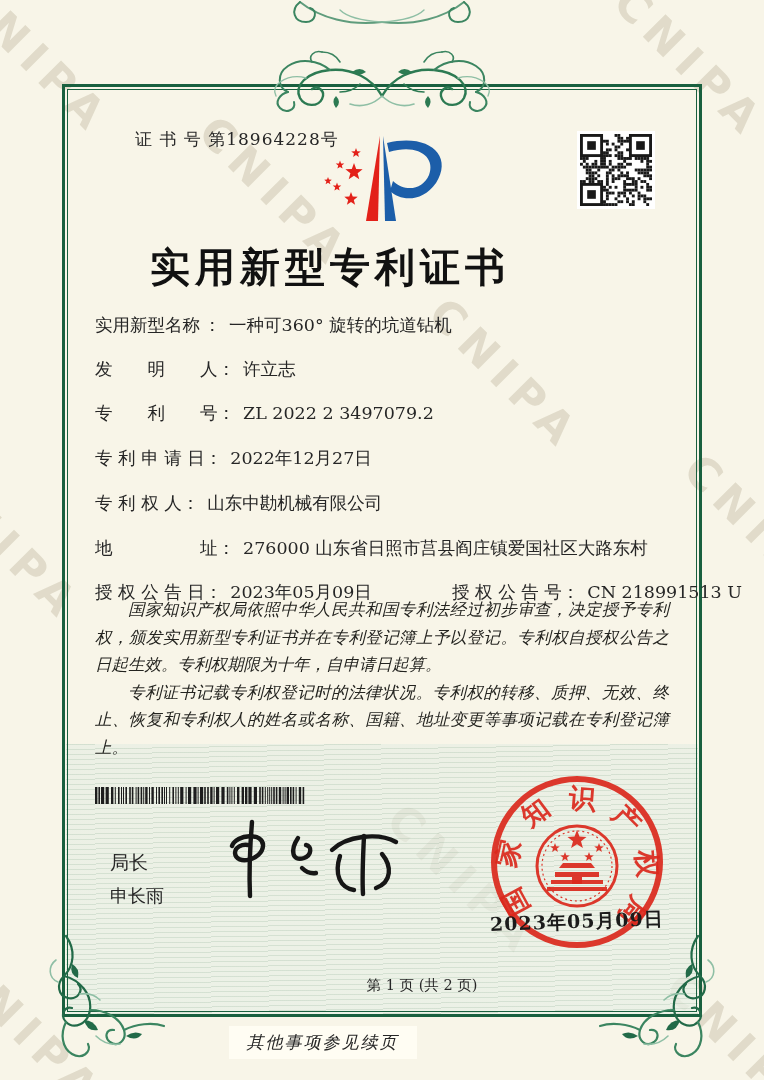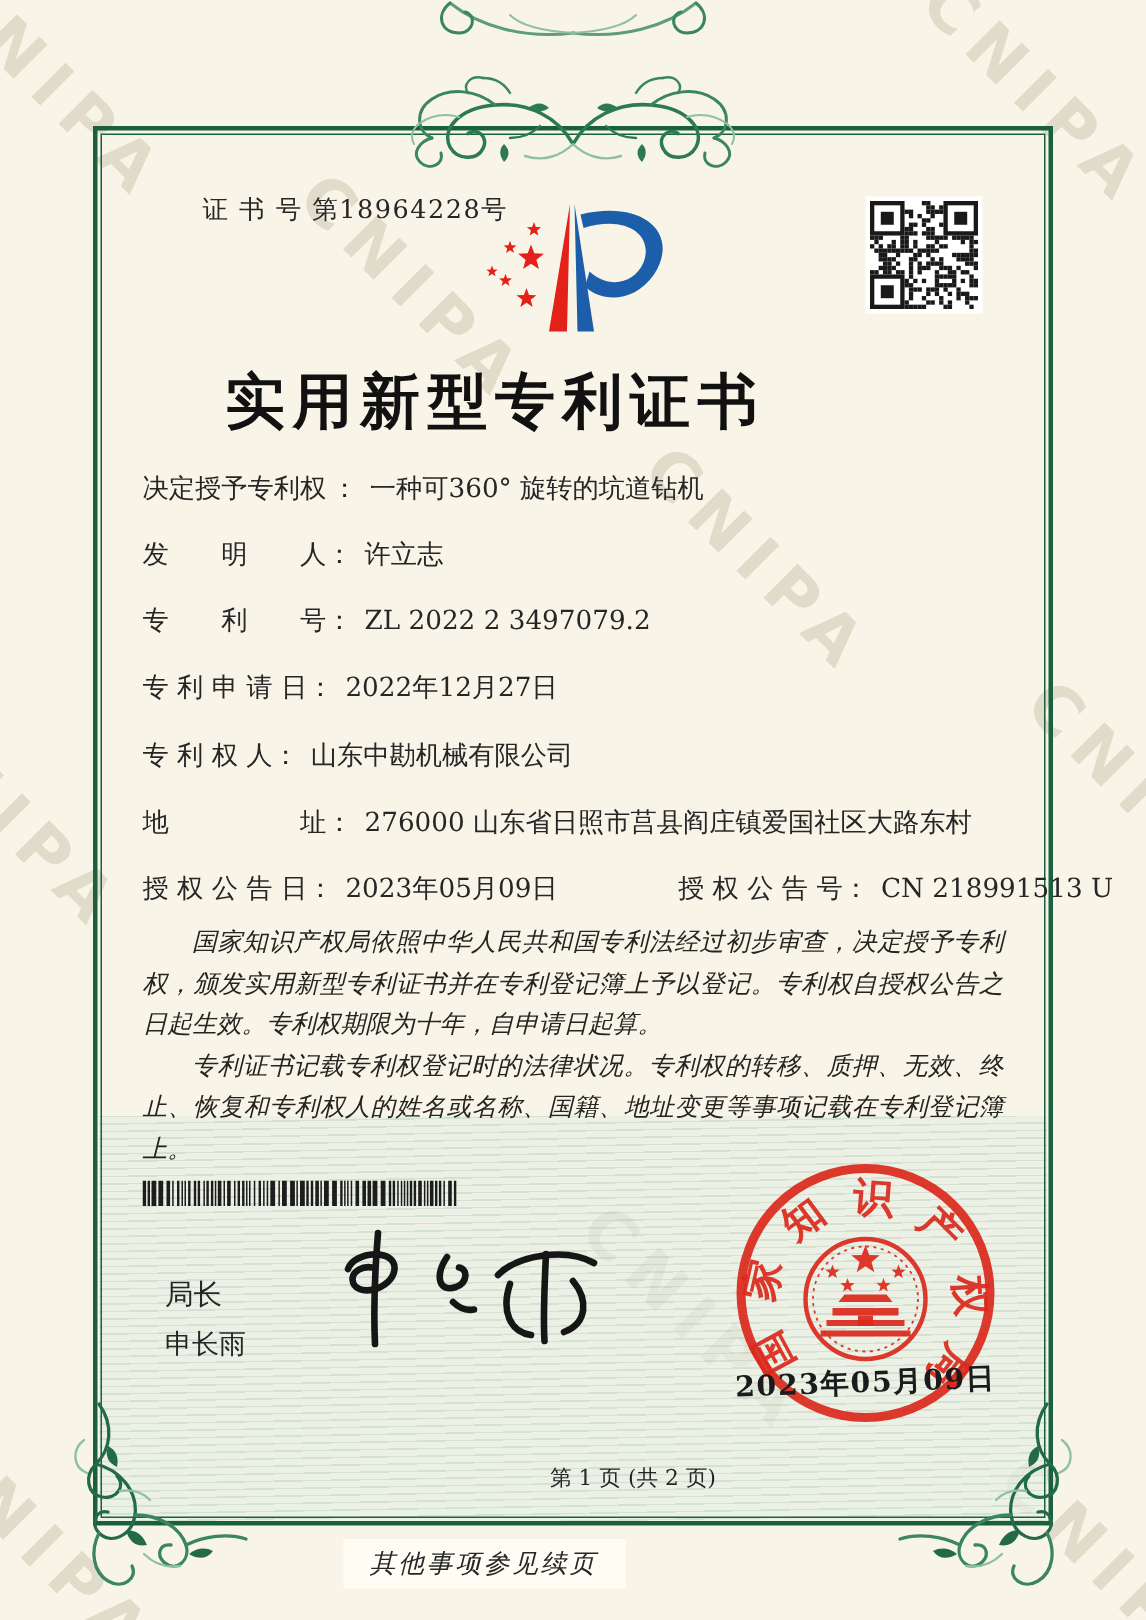--- a/index.html
+++ b/index.html
@@ -40,21 +40,21 @@
   .qr{position:absolute; left:577px; top:131px; width:78px; height:78px; background:#fff; padding:3px; box-sizing:border-box;}
   .qr svg{display:block; width:100%; height:100%;}
   .title{
     position:absolute; left:0; width:660px; top:240px; text-align:center;
     font-size:40px; font-weight:bold; letter-spacing:5px; color:#111;
   }
   .row{position:absolute; left:95px; font-size:17.5px; white-space:nowrap;}
   .row .val{margin-left:8px;}
   .grant2{position:absolute; left:357px; top:0;}
   .paras{
-    position:absolute; left:95px; top:614px; width:574px;
+    position:absolute; left:95px; top:596px; width:574px;
     font-size:16.5px; font-style:italic; line-height:27.5px;
     text-align:justify; color:#242420;
   }
   .paras p{margin:0; text-indent:33px;}
   .barcode{position:absolute; left:95px; top:787px; width:212px; height:17px;}
   .sig-title{position:absolute; left:110px; top:850px; font-size:19px; font-family:"DejaVu Sans","Liberation Sans",sans-serif;}
   .sig-name{position:absolute; left:110px; top:884px; font-size:18px; font-family:Liberation Sans, sans-serif;}
   .signature{position:absolute; left:216px; top:816px;}
   .seal{position:absolute; left:489px; top:774px;}
   .seal-date{
@@ -388,21 +388,21 @@
           <rect x="12" y="24" width="1" height="1" fill="#191919"></rect>
           <rect x="17" y="24" width="1" height="1" fill="#191919"></rect>
           <rect x="18" y="24" width="1" height="1" fill="#191919"></rect>
           <rect x="23" y="24" width="1" height="1" fill="#191919"></rect>
         </svg>
       </div>
 
     <div class="title">实用新型专利证书</div>
 
     <div class="row" style="top:313px">
-      <span class="lbl">决定授予专利权 ：</span><span class="val">一种可360° 旋转的坑道钻机</span>
+      <span class="lbl">实用新型名称 ：</span><span class="val">一种可360° 旋转的坑道钻机</span>
     </div>
     <div class="row" style="top:357px">
       <span class="lbl">发　　明　　人：</span><span class="val">许立志</span>
     </div>
     <div class="row" style="top:401px">
       <span class="lbl">专　　利　　号：</span><span class="val">ZL 2022 2 3497079.2</span>
     </div>
     <div class="row" style="top:446px">
       <span class="lbl">专 利 申 请 日：</span><span class="val">2022年12月27日</span>
     </div>

